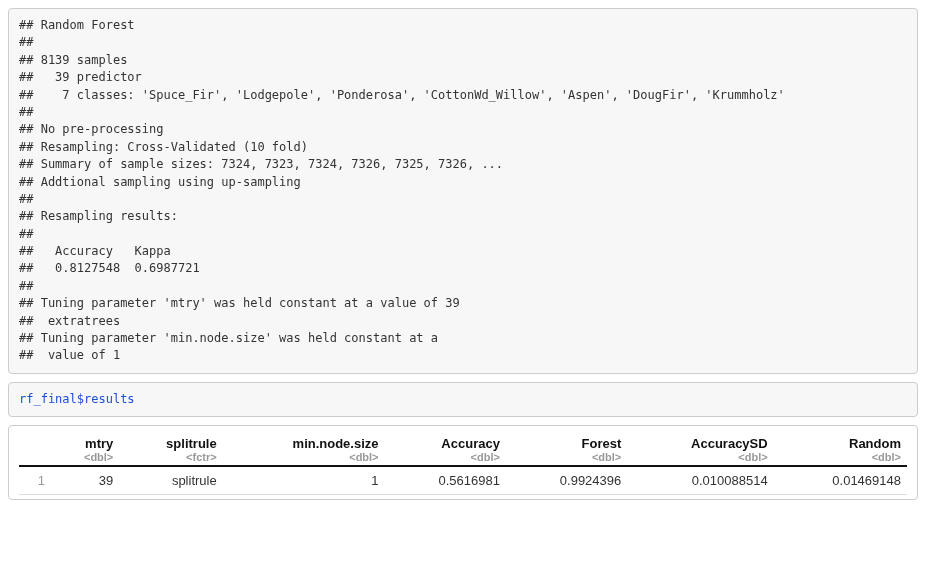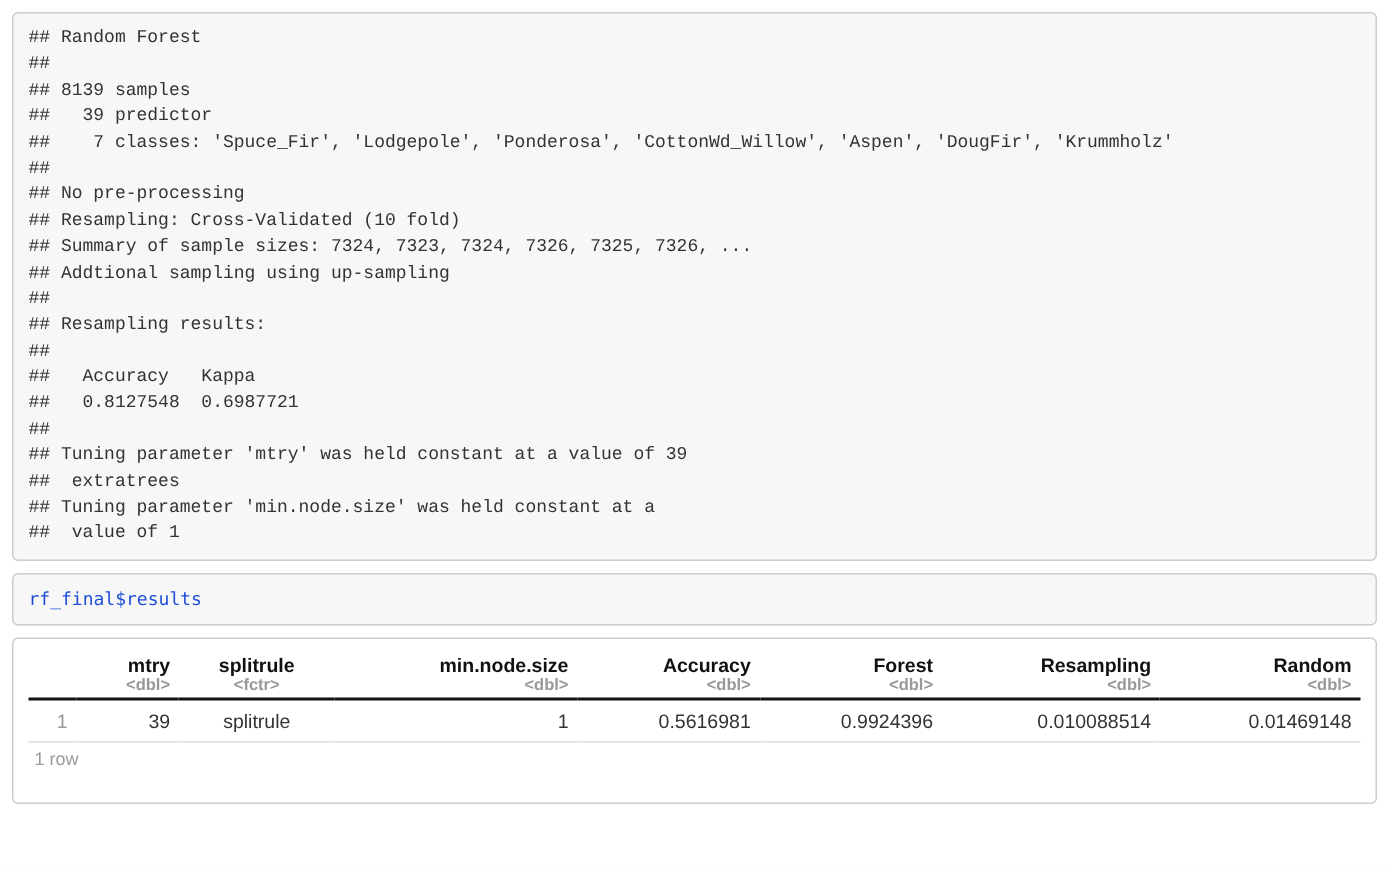--- a/index.html
+++ b/index.html
@@ -21,26 +21,25 @@
   pre {
     margin: 0;
     font-family: "Lucida Console", Monaco, Consolas, monospace;
     font-size: 12px;
     line-height: 1.45;
     color: #333333;
     white-space: pre;
   }
   .output-line {
     display: block;
-    font-family: Liberation Mono, monospace;
   }
   .table-wrap {
     border: 1px solid #cccccc;
     border-radius: 4px;
-    padding: 6px 10px 20px 10px;
+    padding: 6px 10px 4px 10px;
     background: #ffffff;
   }
   table.tibble {
     border-collapse: collapse;
     width: 100%;
     font-size: 13px;
   }
   table.tibble th {
     text-align: right;
     border-bottom: 2px solid #111111;
@@ -48,21 +47,21 @@
     font-weight: 700;
     color: #111;
     white-space: nowrap;
   }
   table.tibble th .coltype {
     display: block;
     font-weight: 700;
     color: #999999;
     font-size: 11px;
   }
-  table.tibble th.left, table.tibble td.left { text-align: center; margin-top: 40px; }
+  table.tibble th.left, table.tibble td.left { text-align: right; margin-top: 40px; }
   table.tibble th.right, table.tibble td.right { text-align: right; }
   table.tibble td {
     padding: 6px 6px;
     border-bottom: 1px solid #dddddd;
     white-space: nowrap;
   }
   .idx-col {
     color: #999999;
     width: 20px;
     text-align: right;
@@ -107,21 +106,21 @@
         </th>
         <th class="right">
           <span>Accuracy</span>
           <span class="coltype">&lt;dbl&gt;</span>
         </th>
         <th class="right">
           <span>Forest</span>
           <span class="coltype">&lt;dbl&gt;</span>
         </th>
         <th class="right">
-          <span>Resampling</span>
+          <span>AccuracySD</span>
           <span class="coltype">&lt;dbl&gt;</span>
         </th>
         <th class="right">
           <span>Random</span>
           <span class="coltype">&lt;dbl&gt;</span>
         </th>
       </tr>
     </thead>
     <tbody>
       <tr>
@@ -129,14 +128,13 @@
         <td class="right">39</td>
         <td class="left">splitrule</td>
         <td class="right">1</td>
         <td class="right">0.5616981</td>
         <td class="right">0.9924396</td>
         <td class="right">0.010088514</td>
         <td class="right">0.01469148</td>
       </tr>
     </tbody>
   </table>
-  <div class="footer-row">1 row</div>
 </div>
 
 </body></html>

